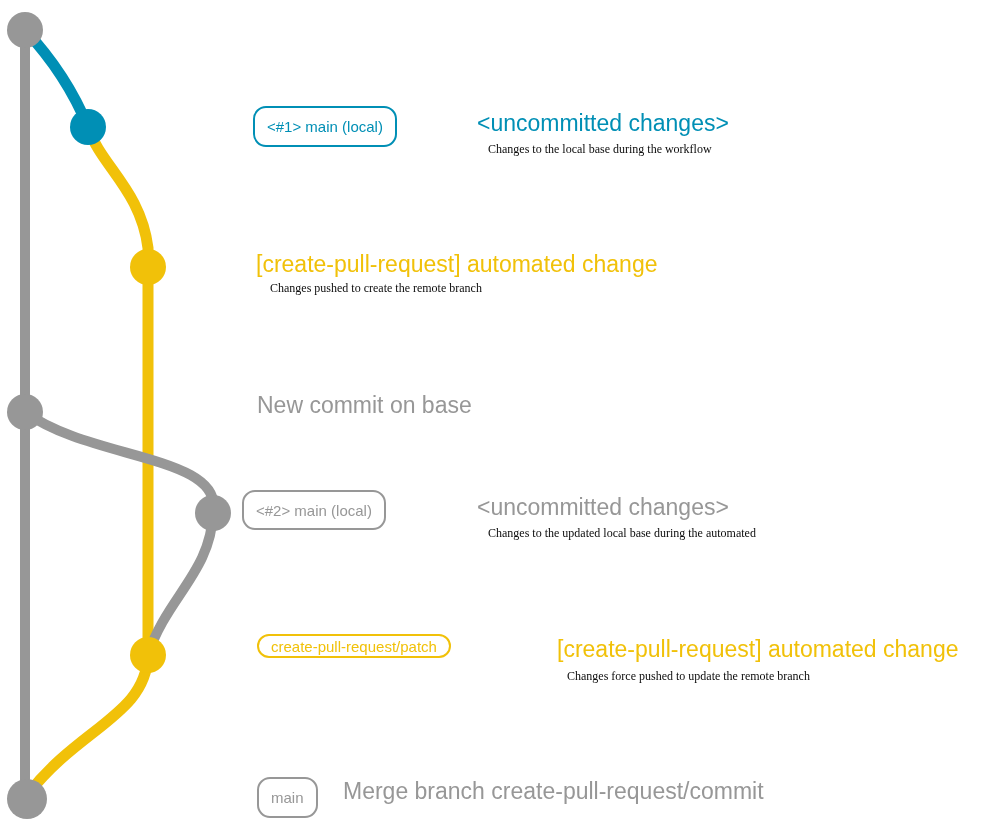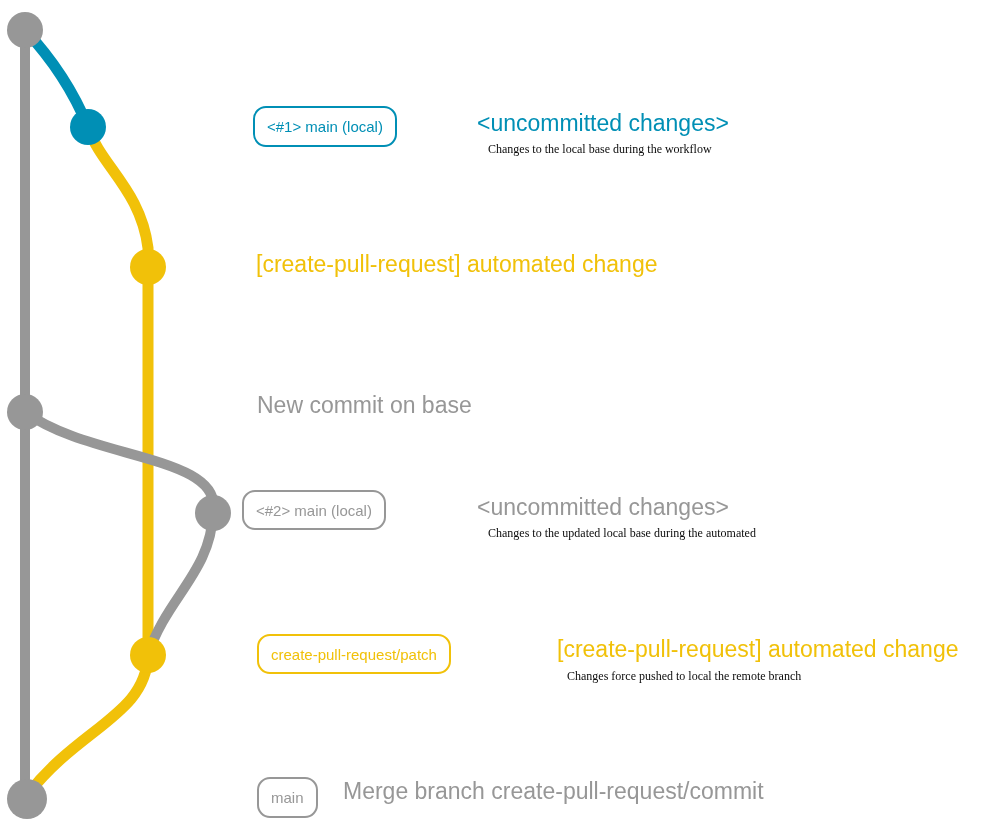--- a/index.html
+++ b/index.html
@@ -78,27 +78,28 @@
     <circle cx="148" cy="655" r="18" class="f-yellow"></circle>
     <circle cx="27" cy="799" r="20" class="f-gray"></circle>
   </svg>
 
 
   <div class="badge blue" style="left:253px; top:106px">&lt;#1&gt; main (local)</div>
   <div class="label blue" style="left:477px; top:112px">&lt;uncommitted changes&gt;</div>
   <div class="note" style="left:488px; top:143px">Changes to the local base during the workflow</div>
 
   <div class="label yellow" style="left:256px; top:253px">[create-pull-request] automated change</div>
+  <div class="note" style="left:270px; top:282px">Changes pushed to create the remote branch</div>
 
   <div class="label gray" style="left:257px; top:394px">New commit on base</div>
 
   <div class="badge gray" style="left:242px; top:490px; height:40px">&lt;#2&gt; main (local)</div>
   <div class="label gray" style="left:477px; top:496px">&lt;uncommitted changes&gt;</div>
   <div class="note" style="left:488px; top:527px">Changes to the updated local base during the automated</div>
 
-  <div class="badge yellow" style="left:257px; top:634px; height:40px">create-pull-request/patch</div>
+  <div class="badge yellow" style="left:257px; top:634px; height:24px">create-pull-request/patch</div>
   <div class="label yellow" style="left:557px; top:638px">[create-pull-request] automated change</div>
-  <div class="note" style="left:567px; top:670px">Changes force pushed to local the remote branch</div>
+  <div class="note" style="left:567px; top:670px">Changes force pushed to update the remote branch</div>
 
   <div class="badge gray" style="left:257px; top:777px">main</div>
   <div class="label gray" style="left:343px; top:780px">Merge branch create-pull-request/commit</div>
 
 </div>
 
 </body></html>

